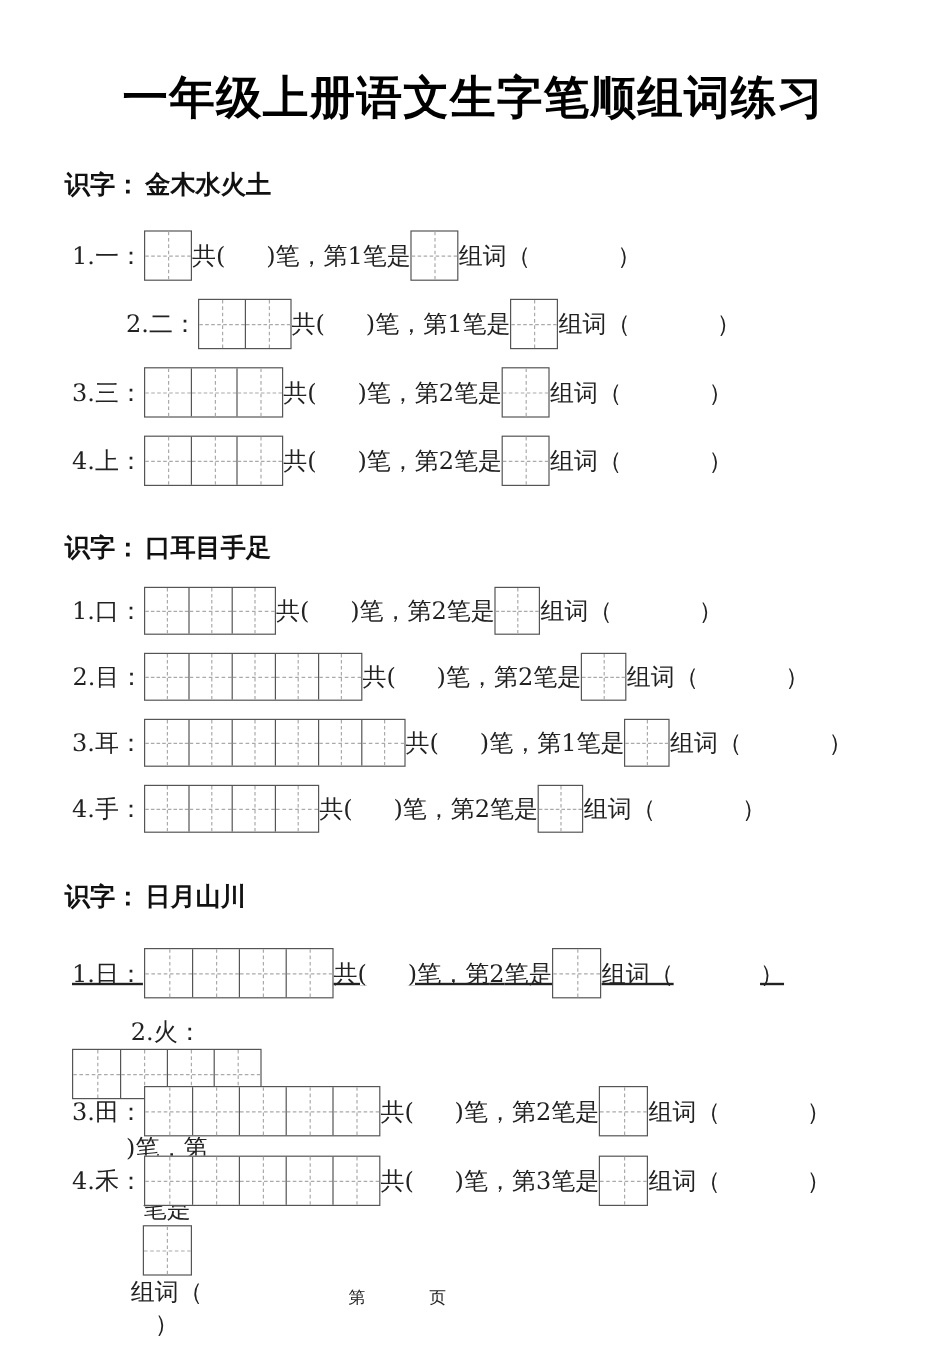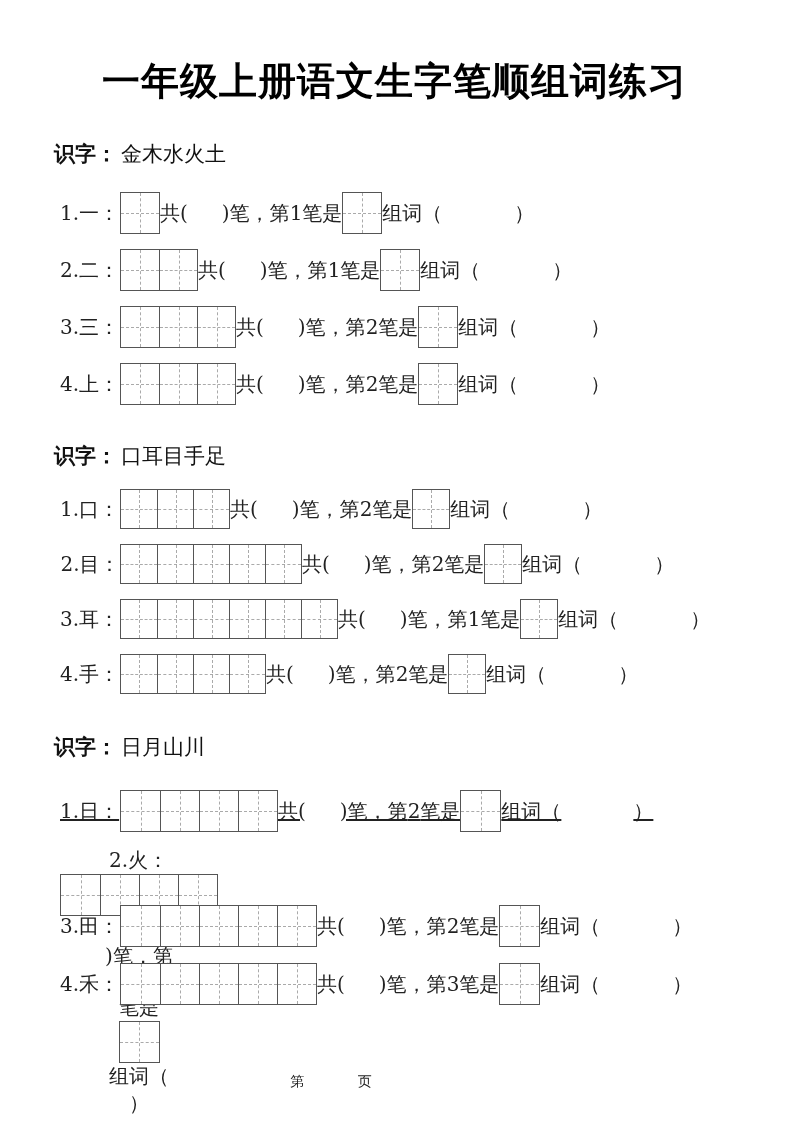--- a/index.html
+++ b/index.html
@@ -4,21 +4,21 @@
 <style>
   html, body { margin:0; padding:0; background:#ffffff; }
   body { width:793px; height:1122px; position:relative; overflow:hidden;
          font-family:"DejaVu Serif","Liberation Serif",serif; color:#1a1a1a; }
   .title { position:absolute; left:0; width:789px; top:56px; text-align:center;
            font-family:"DejaVu Sans","Liberation Sans",sans-serif; font-weight:bold;
            font-size:38px; letter-spacing:1px; color:#000; }
   .section-heading { position:absolute; left:54px; font-size:21px; font-weight:bold;
            font-family:"DejaVu Sans","Liberation Sans",sans-serif; color:#111; }
   .section-heading .lbl { font-weight:bold; }
-  .section-heading .chars { font-weight:normal; margin-left:4px;margin-top:13px; }
+  .section-heading .chars { font-weight:bold; margin-left:4px;margin-top:13px; }
   .row { position:absolute; left:60px; display:flex; align-items:center; white-space:nowrap;
          font-size:20px; color:#222; }
   .num { display:inline-block; min-width:60px; }
   .grid { display:inline-flex; border:1.5px solid #555; background:#fff; }
   .cell { position:relative; border-left:1.5px solid #555; box-sizing:border-box; }
   .cell:first-child { border-left:none; }
   .cell::before { content:""; position:absolute; left:50%; top:0; bottom:0;
                   border-left:1px dashed #aaa; }
   .cell::after { content:""; position:absolute; top:50%; left:0; right:0;
                  border-top:1px dashed #aaa; }
@@ -51,21 +51,21 @@
       <span class="seg">)笔，第 </span>
       <span class="seg">1</span>
       <span class="seg"> 笔是</span>
       <div class="grid">
         <div class="cell"></div>
       </div>
       <span class="seg">组词（</span>
       <span class="gap-lg"></span>
       <span class="seg">）</span>
     </div>
-    <div class="row" style="top: 249px;">
+    <div class="row" style="top: 249px; margin-left: 45px;">
       <span class="num">2.二：</span>
       <div class="grid">
         <div class="cell"></div>
         <div class="cell"></div>
       </div>
       <span class="seg">共(</span>
       <span class="gap-sm"></span>
       <span class="seg">)笔，第 </span>
       <span class="seg">1</span>
       <span class="seg"> 笔是</span>

